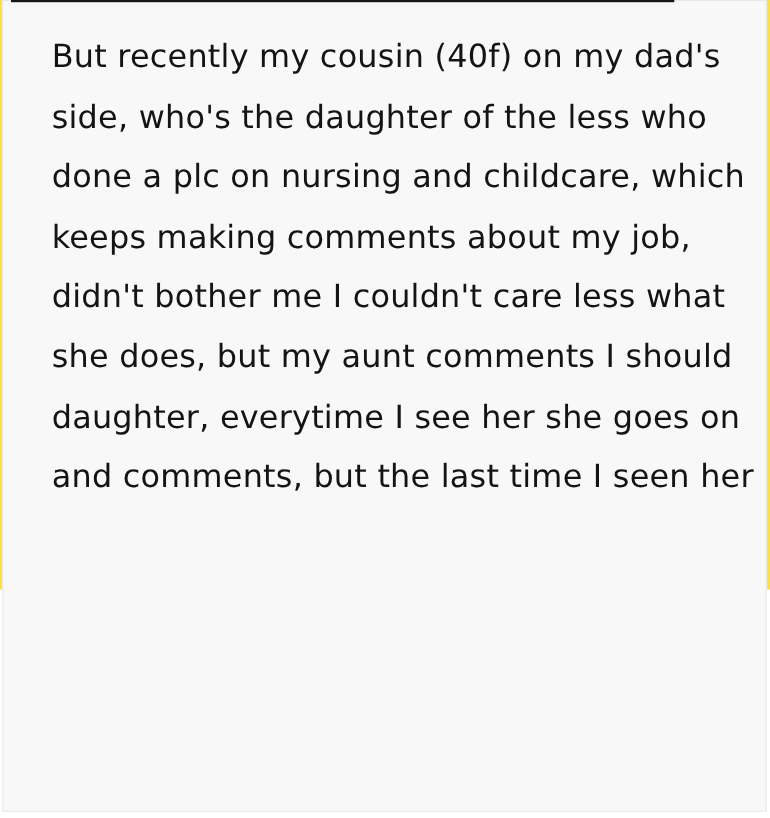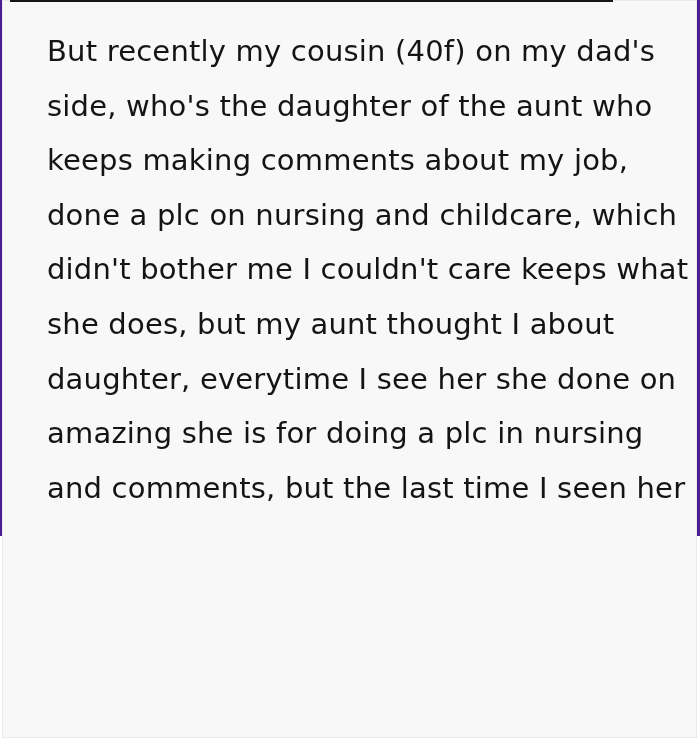--- a/index.html
+++ b/index.html
@@ -8,21 +8,21 @@
     background: #ffffff;
     width: 700px;
     height: 744px;
     overflow: hidden;
     font-family: "DejaVu Sans", "Liberation Sans", sans-serif;
   }
   .page {
     position: relative;
     width: 700px;
     height: 536px;
-    background: #4c1d95;
+    background: #fde047;
   }
   .card {
     position: absolute;
     left: 2px;
     top: 0;
     width: 695px;
     height: 738px;
     box-sizing: border-box;
     background: #f8f8f8;
     border: 1px solid #e9e9e9;
@@ -50,24 +50,23 @@
   }
 </style>
 </head>
 <body>
 
 <div class="page">
   <div class="card">
     <div class="text-block">
 
     <div class="text-line">But recently my cousin (40f) on my dad's</div>
-        <div class="text-line">side, who's the daughter of the aunt who</div>
+        <div class="text-line">side, who's the daughter of the less who</div>
+        <div class="text-line">done a plc on nursing and childcare, which</div>
         <div class="text-line">keeps making comments about my job,</div>
-        <div class="text-line">done a plc on nursing and childcare, which</div>
-        <div class="text-line">didn't bother me I couldn't care keeps what</div>
-        <div class="text-line">she does, but my aunt thought I about</div>
-        <div class="text-line">daughter, everytime I see her she done on</div>
-        <div class="text-line">amazing she is for doing a plc in nursing</div>
+        <div class="text-line">didn't bother me I couldn't care less what</div>
+        <div class="text-line">she does, but my aunt comments I should</div>
+        <div class="text-line">daughter, everytime I see her she goes on</div>
         <div class="text-line">and comments, but the last time I seen her</div>
       </div>
   </div>
   <div class="top-crop-line"></div>
 </div>
 
 </body></html>

